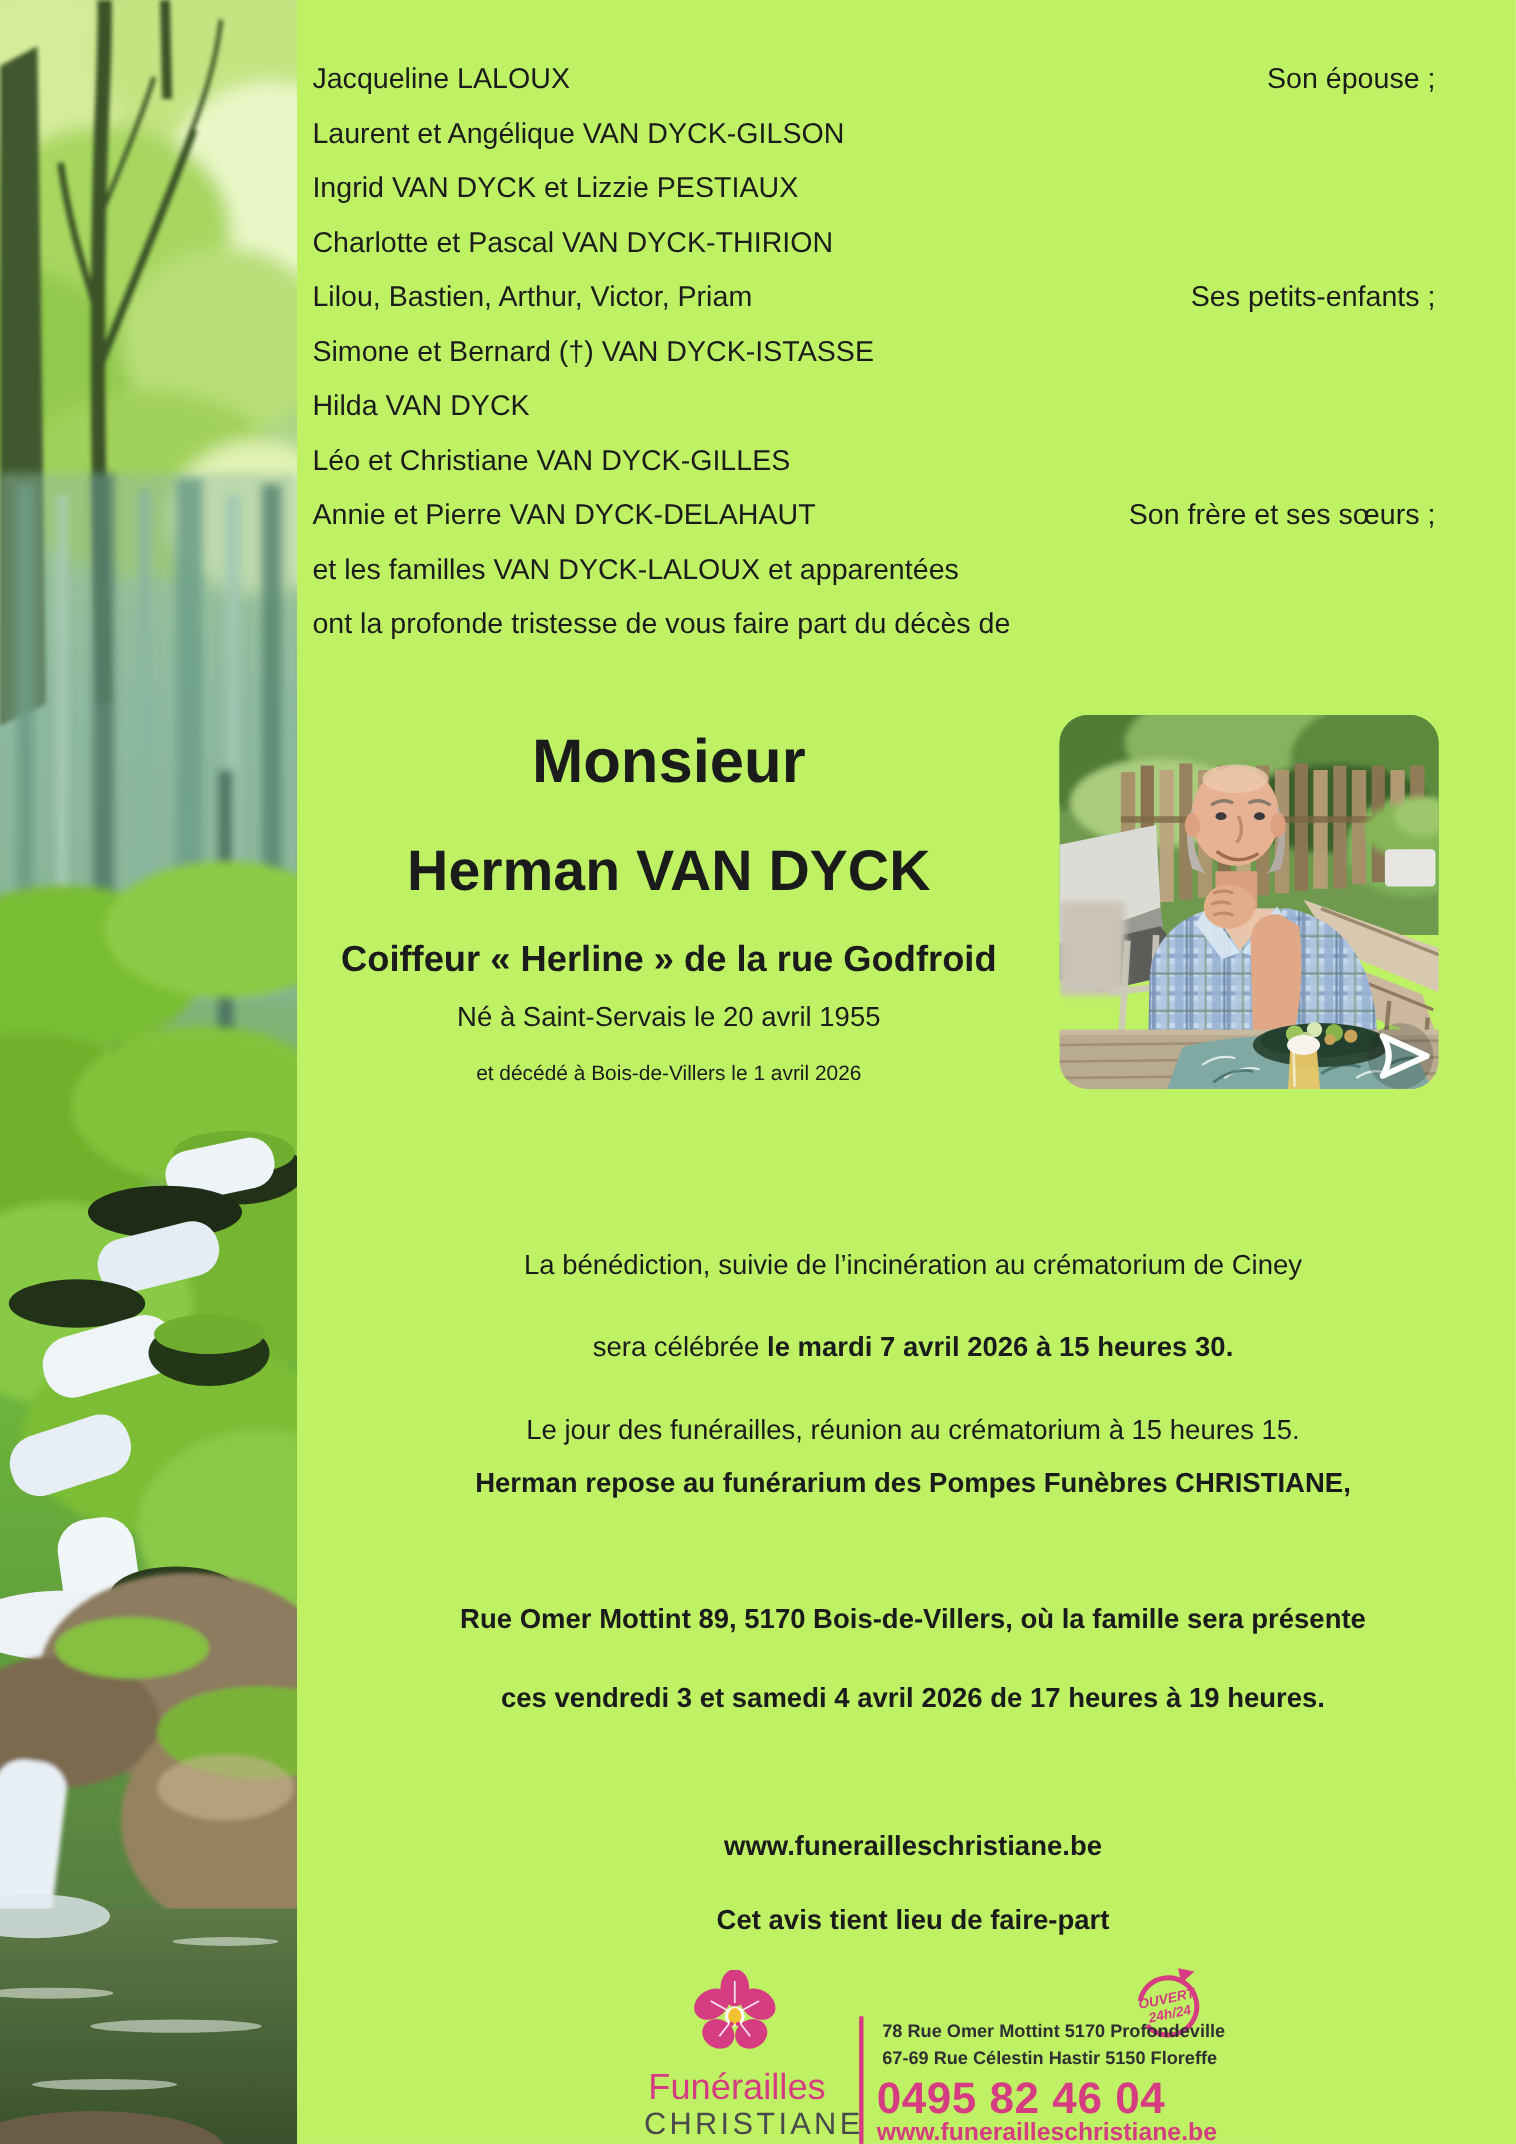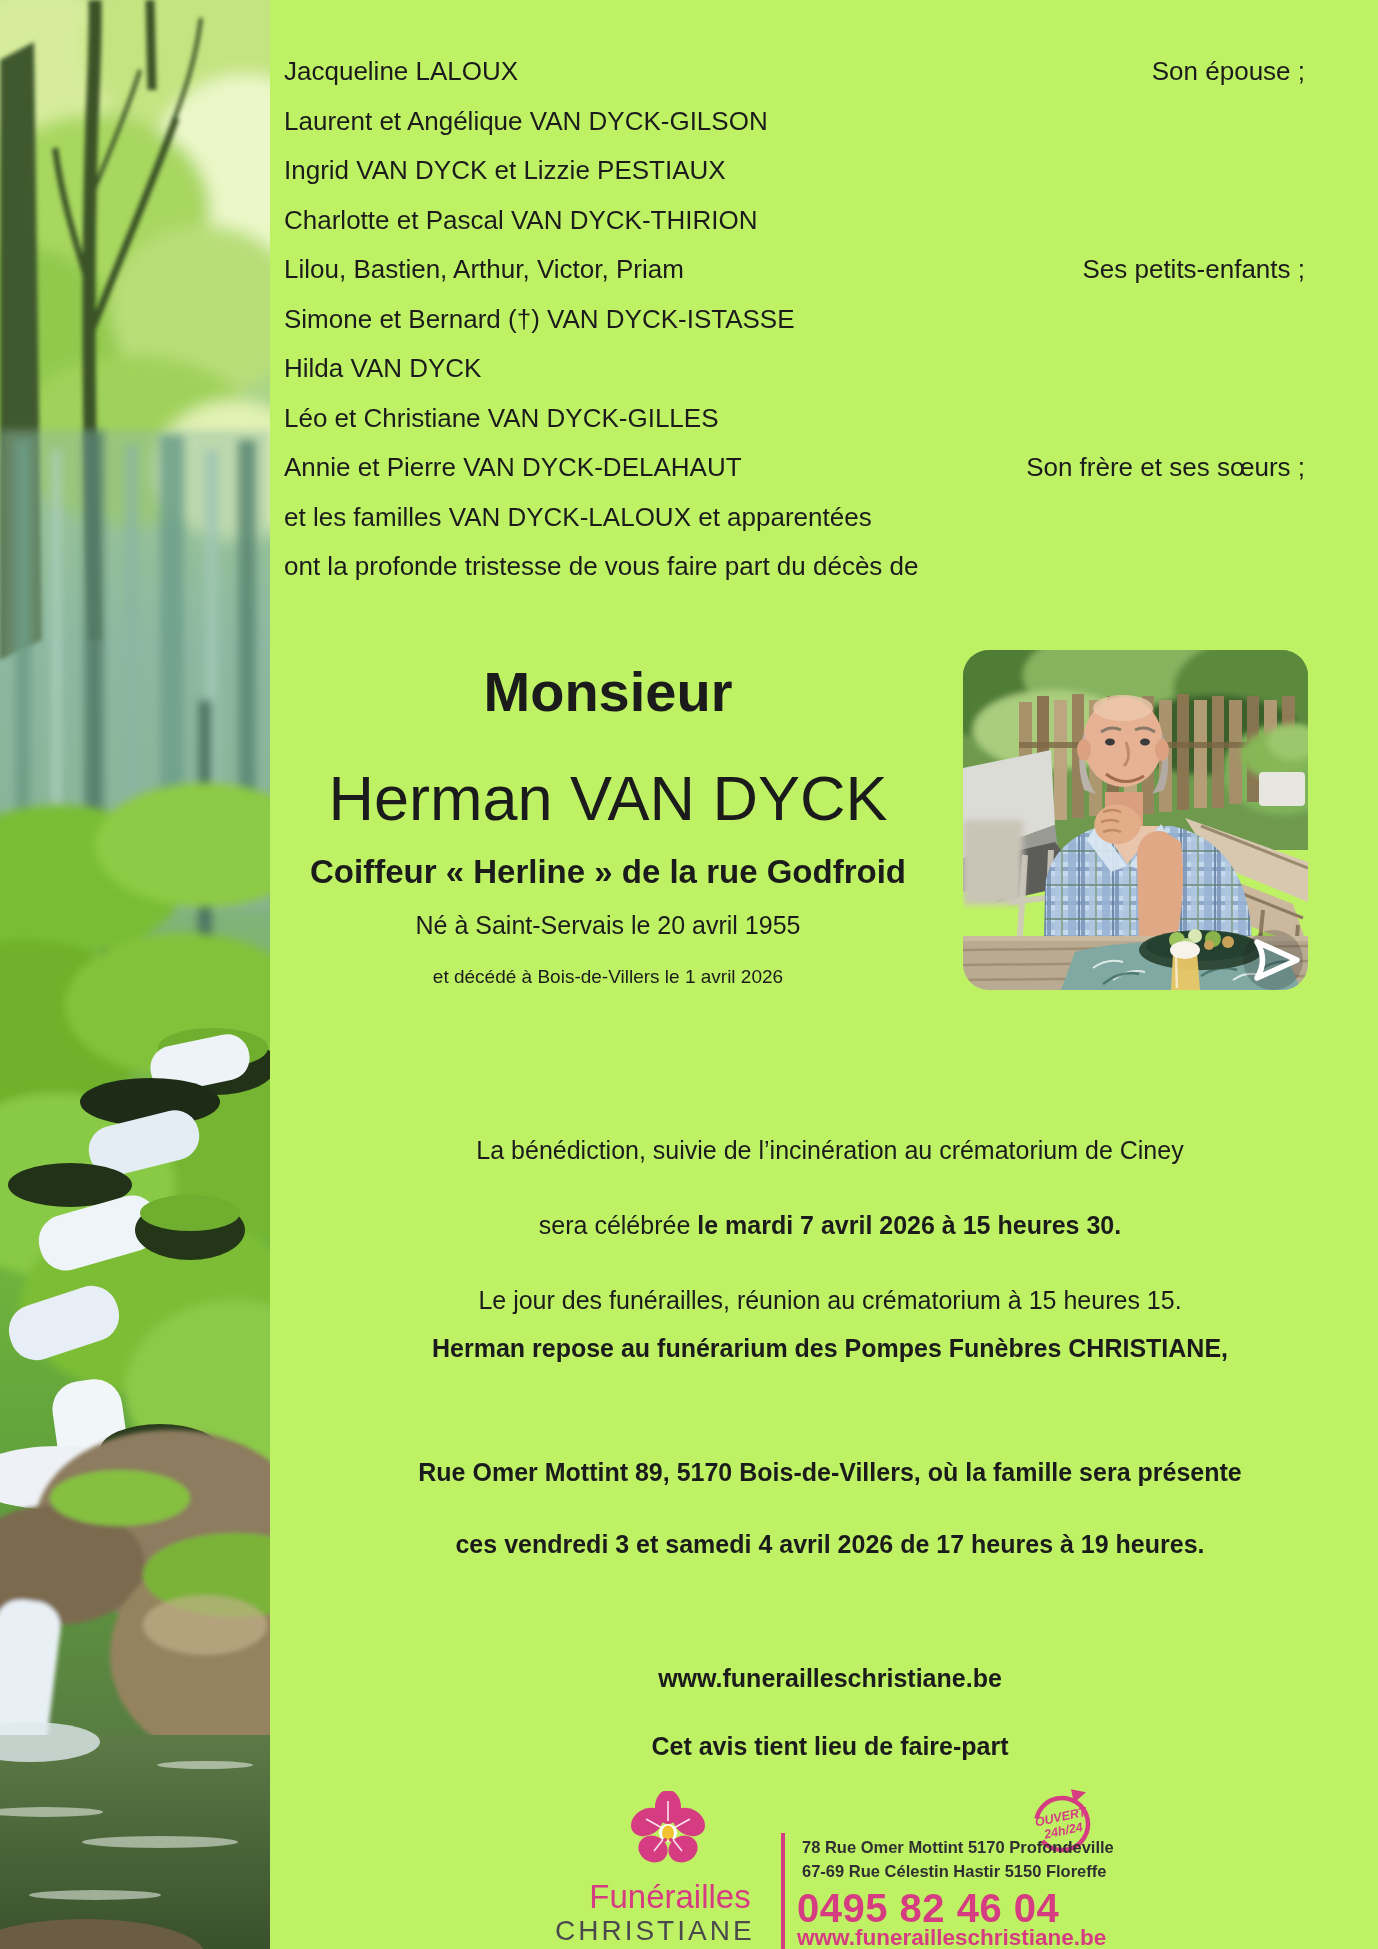--- a/index.html
+++ b/index.html
@@ -7,37 +7,37 @@
         font-family:"Liberation Sans",sans-serif;color:#1b1b1b;padding-left:20px;}
   .strip{position:absolute;left:0;top:0;width:270px;height:1949px;}
   
   .names{position:absolute;left:284px;top:47px;width:1021px;}
   .nrow{height:49.5px;display:flex;justify-content:space-between;align-items:center;font-size:26px;}
   .nrow .nm{white-space:nowrap;}
   .nrow .lb{white-space:nowrap;text-align:right;}
   
   .titleblock{position:absolute;left:270px;top:0;width:676px;text-align:center;}
   .t-monsieur{position:absolute;left:0;top:659px;width:100%;font-size:56px;font-weight:bold;}
-  .t-name{position:absolute;left:0;top:762px;width:100%;font-size:63px;font-weight:normal;white-space:nowrap;}
+  .t-name{position:absolute;left:0;top:762px;width:100%;font-size:52px;font-weight:bold;white-space:nowrap;}
   .t-sub{position:absolute;left:0;top:853px;width:100%;font-size:33px;font-weight:bold;white-space:nowrap;}
   .t-born{position:absolute;left:0;top:911px;width:100%;font-size:25px;}
   .t-died{position:absolute;left:0;top:966px;width:100%;font-size:19px;}
   
   .photo{position:absolute;left:963px;top:650px;width:345px;height:340px;border-radius:26px;overflow:hidden;}
   
   .cer{position:absolute;left:282px;width:1096px;text-align:center;font-size:25px;line-height:32px;white-space:nowrap;}
   .b{font-weight:bold;}
   .cer1{top:1134px;} .cer2{top:1209px;} .cer3{top:1284px;}
   .rep1{top:1332px;font-weight:bold;} .rep2{top:1456px;font-weight:bold;} .rep3{top:1528px;font-weight:bold;}
   .liv{top:1596px;font-weight:bold;} .web{top:1662px;font-weight:bold;} .avis{top:1730px;font-weight:bold;}
   
   .flower{position:absolute;left:616px;top:1791px;width:104px;height:84px;}
   .brand1{position:absolute;left:570px;top:1878px;width:200px;text-align:center;
           font-size:33px;color:#d63c82;}
-  .brand2{position:absolute;left:555px;top:1915px;width:230px;text-align:left;
+  .brand2{position:absolute;left:555px;top:1915px;width:230px;text-align:right;
           font-size:28px;color:#4a4a4c;letter-spacing:3px;}
   .fdivider{position:absolute;left:781px;top:1833px;width:4px;height:116px;background:#d63c82;}
   .badge{position:absolute;left:1026px;top:1788px;width:72px;height:72px;}
   .addr{position:absolute;left:797px;width:260px;display:flex;align-items:center;gap:5px;
         font-size:16.5px;font-weight:bold;color:#2f2f31;white-space:nowrap;}
   .addr1{top:1838px;} .addr2{top:1862px;}
   .phone{position:absolute;left:797px;top:1886px;font-size:40px;font-weight:bold;color:#d63c82;
          letter-spacing:0.5px;white-space:nowrap;}
   .url{position:absolute;left:797px;top:1925px;font-size:22.5px;font-weight:bold;color:#d63c82;white-space:nowrap;}
 </style>

